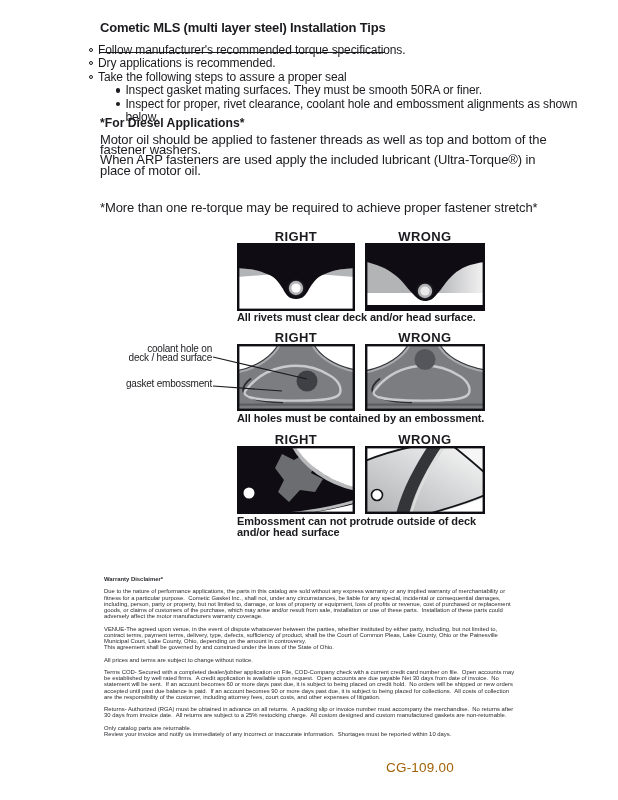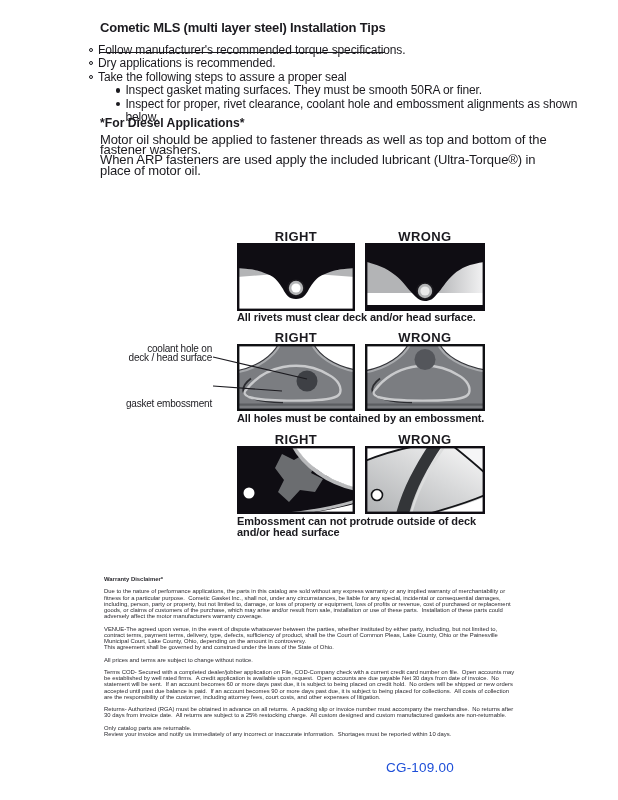--- a/index.html
+++ b/index.html
@@ -17,21 +17,21 @@
   .dheading { left:100px; top:116px; font-size:12.2px; font-weight:bold; }
   .para { left:100px; width:462px; font-size:13px; line-height:10.2px; white-space:pre-wrap; letter-spacing:-0.1px; }
   .dlabel { font-size:13px; font-weight:bold; text-align:center; letter-spacing:0.4px; }
   .caption { font-size:11px; font-weight:bold; white-space:pre-wrap; line-height:10.8px; letter-spacing:-0.1px; }
   .sidelabel { left:92px; width:120px; font-size:10px; text-align:right; line-height:8.9px;
                white-space:pre-wrap; letter-spacing:-0.2px; }
   .dbox { display:block; }
   .legal { left:104px; top:576px; width:456px; font-size:5.9px; line-height:6.25px; color:#2a292e; }
   .legal h2 { font-size:5.9px; font-weight:bold; margin:0 0 6px 0; }
   .legal p { white-space:pre-wrap; margin:0 0 6px 0; }
-  .footer { left:386px; top:760px; font-size:13.5px; letter-spacing:0.2px; color:#1d4ed8; }
+  .footer { left:386px; top:760px; font-size:13.5px; letter-spacing:0.2px; color:#a16207; }
 </style>
 </head>
 <body>
 
 <div class="page">
 
   <div class="abs title">Cometic MLS (multi layer steel) Installation Tips</div>
 
   <div class="abs tips">
     <div class="tip">
@@ -52,20 +52,21 @@
     </div>
     <div class="tip sub">
       <span class="f"></span>
       <span>Inspect for proper, rivet clearance, coolant hole and embossment alignments as shown below.</span>
     </div>
   </div>
 
   <div class="abs dheading">*For Diesel Applications*</div>
   <div class="abs para" style="top:135px">Motor oil should be applied to fastener threads as well as top and bottom of the fastener washers.
 When ARP fasteners are used apply the included lubricant (Ultra-Torque®) in place of motor oil.</div>
+  <div class="abs para" style="top:203px">*More than one re-torque may be required to achieve proper fastener stretch*</div>
 
   <div class="abs dlabel" style="left:237px;top:229px;width:118px">RIGHT</div>
   <div class="abs dlabel" style="left:365px;top:229px;width:120px">WRONG</div>
 
   <svg class="abs dbox" style="left:237px;top:243px" width="118" height="68" viewBox="0 0 118 68">
     <rect width="118" height="68" fill="#ffffff"></rect>
     <polygon points="0,24 40,31 0,34" fill="#b3b4b6"></polygon>
     <polygon points="118,24 78,31 118,34" fill="#b3b4b6"></polygon>
     <path d="M0,0 H118 V25 C102,26 94,28 88,31 C79,34 76,40 72,46 C69,52 66,56 59,56 C52,56 49,52 46,46 C42,40 39,34 30,31 C24,28 16,26 0,25 Z" fill="#0f0d13"></path>
     <circle cx="59" cy="45" r="8" fill="#b3b4b6" stroke="#1a181d" stroke-width="1.6"></circle>
@@ -91,21 +92,21 @@
     <rect x="1.2" y="1.2" width="117.6" height="65.6" fill="none" stroke="#0f0d13" stroke-width="2.4"></rect>
   </svg>
 
   <div class="abs caption" style="left:237px;top:312px">All rivets must clear deck and/or head surface.</div>
 
   <div class="abs dlabel" style="left:237px;top:330px;width:118px">RIGHT</div>
   <div class="abs dlabel" style="left:365px;top:330px;width:120px">WRONG</div>
 
   <div class="abs sidelabel" style="top:345px">coolant hole on
 deck / head surface</div>
-  <div class="abs sidelabel" style="top:400px">gasket embossment</div>
+  <div class="abs sidelabel" style="top:380px">gasket embossment</div>
 
   <svg class="abs dbox" style="left:237px;top:344px" width="118" height="67" viewBox="0 0 118 67">
     <rect width="118" height="67" fill="#7b7d81"></rect>
     <path d="M46,58.5 C24,58 10,54 6.5,48 C5.5,44 8,39 14,34.5" fill="none" stroke="#2c2d31" stroke-width="1.8"></path>
     <path d="M9,46 C19,33 31,26 46,23 C63,20 79,23 92,31 C101,36 105,43 103,49 C101,54 92,56 72,56.5 C47,57 21,56 12,53 C7,51 6.5,48.5 9,46 Z" fill="none" stroke="#c9cacc" stroke-width="2.4"></path>
     <path d="M42,-1 C36,11 21,23 -1,27" fill="none" stroke="#a9abae" stroke-width="5.5"></path>
     <path d="M76,-1 C82,11 97,22 119,26" fill="none" stroke="#a9abae" stroke-width="5.5"></path>
     <path d="M-1,-1 H42 C36,11 21,23 -1,27 Z" fill="#ffffff"></path>
     <path d="M119,-1 H76 C82,11 97,22 119,26 Z" fill="#ffffff"></path>
     <path d="M42,-1 C36,11 21,23 -1,27" fill="none" stroke="#34353a" stroke-width="1.1"></path>

